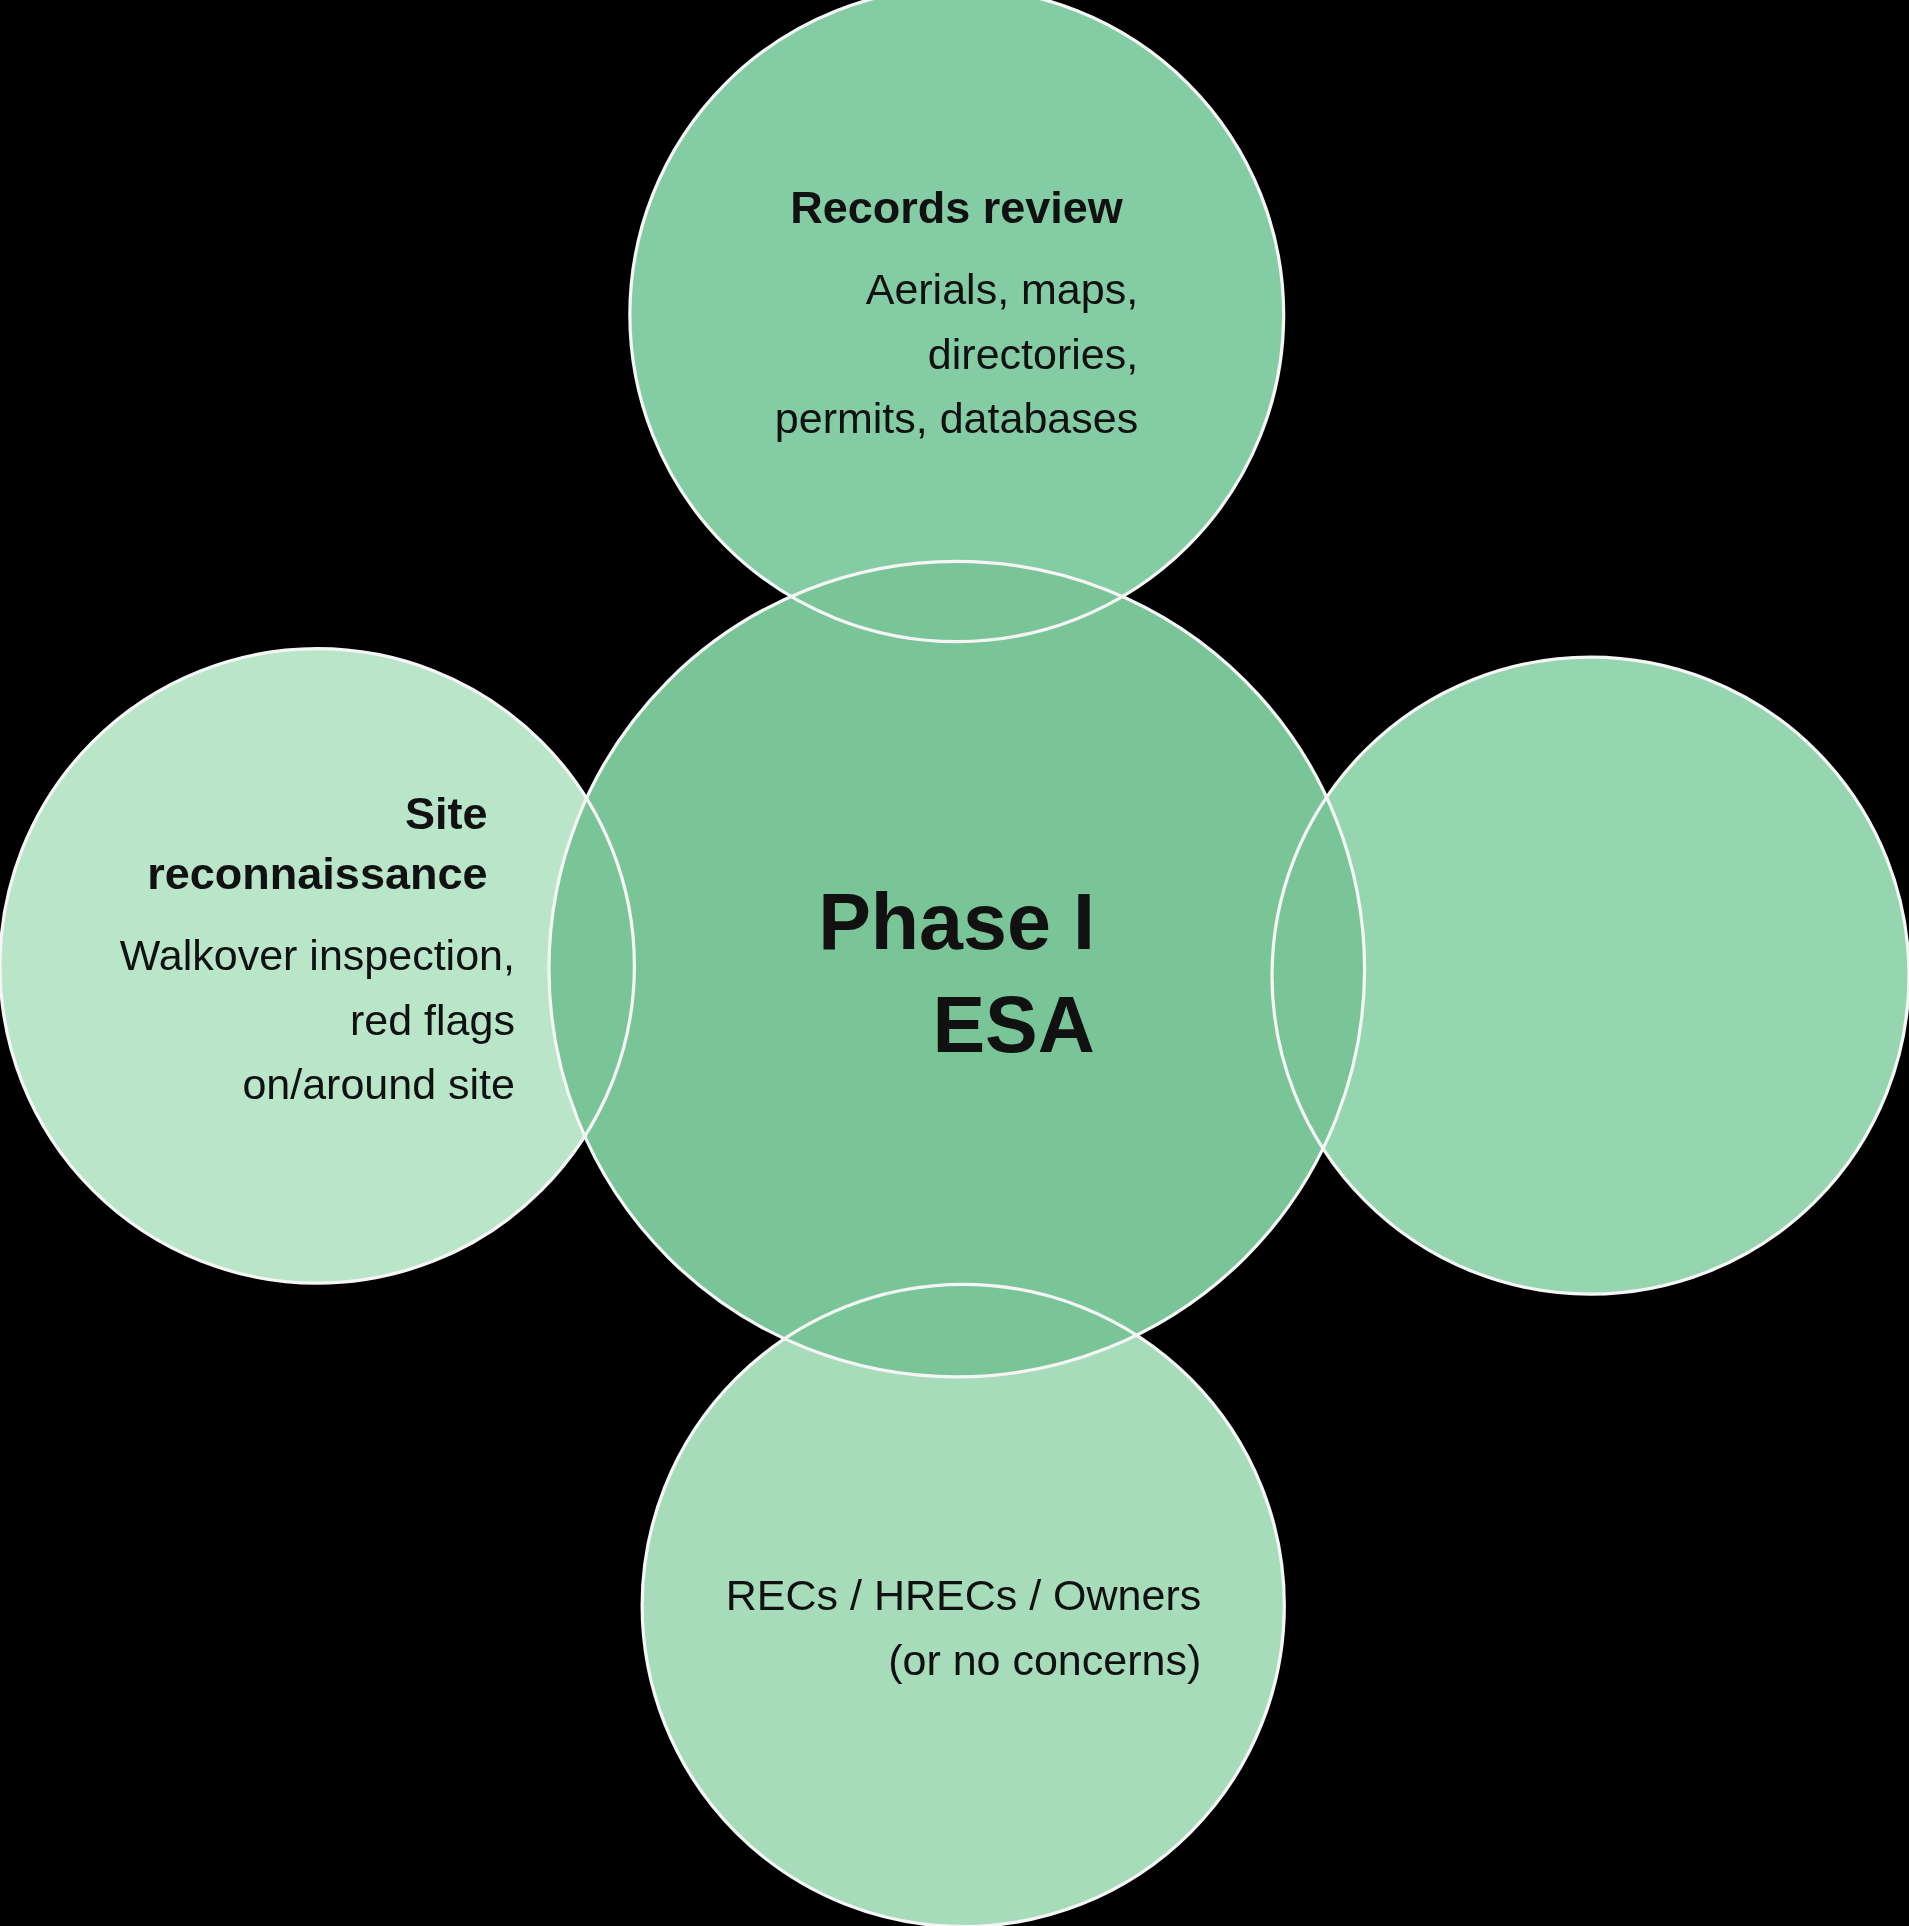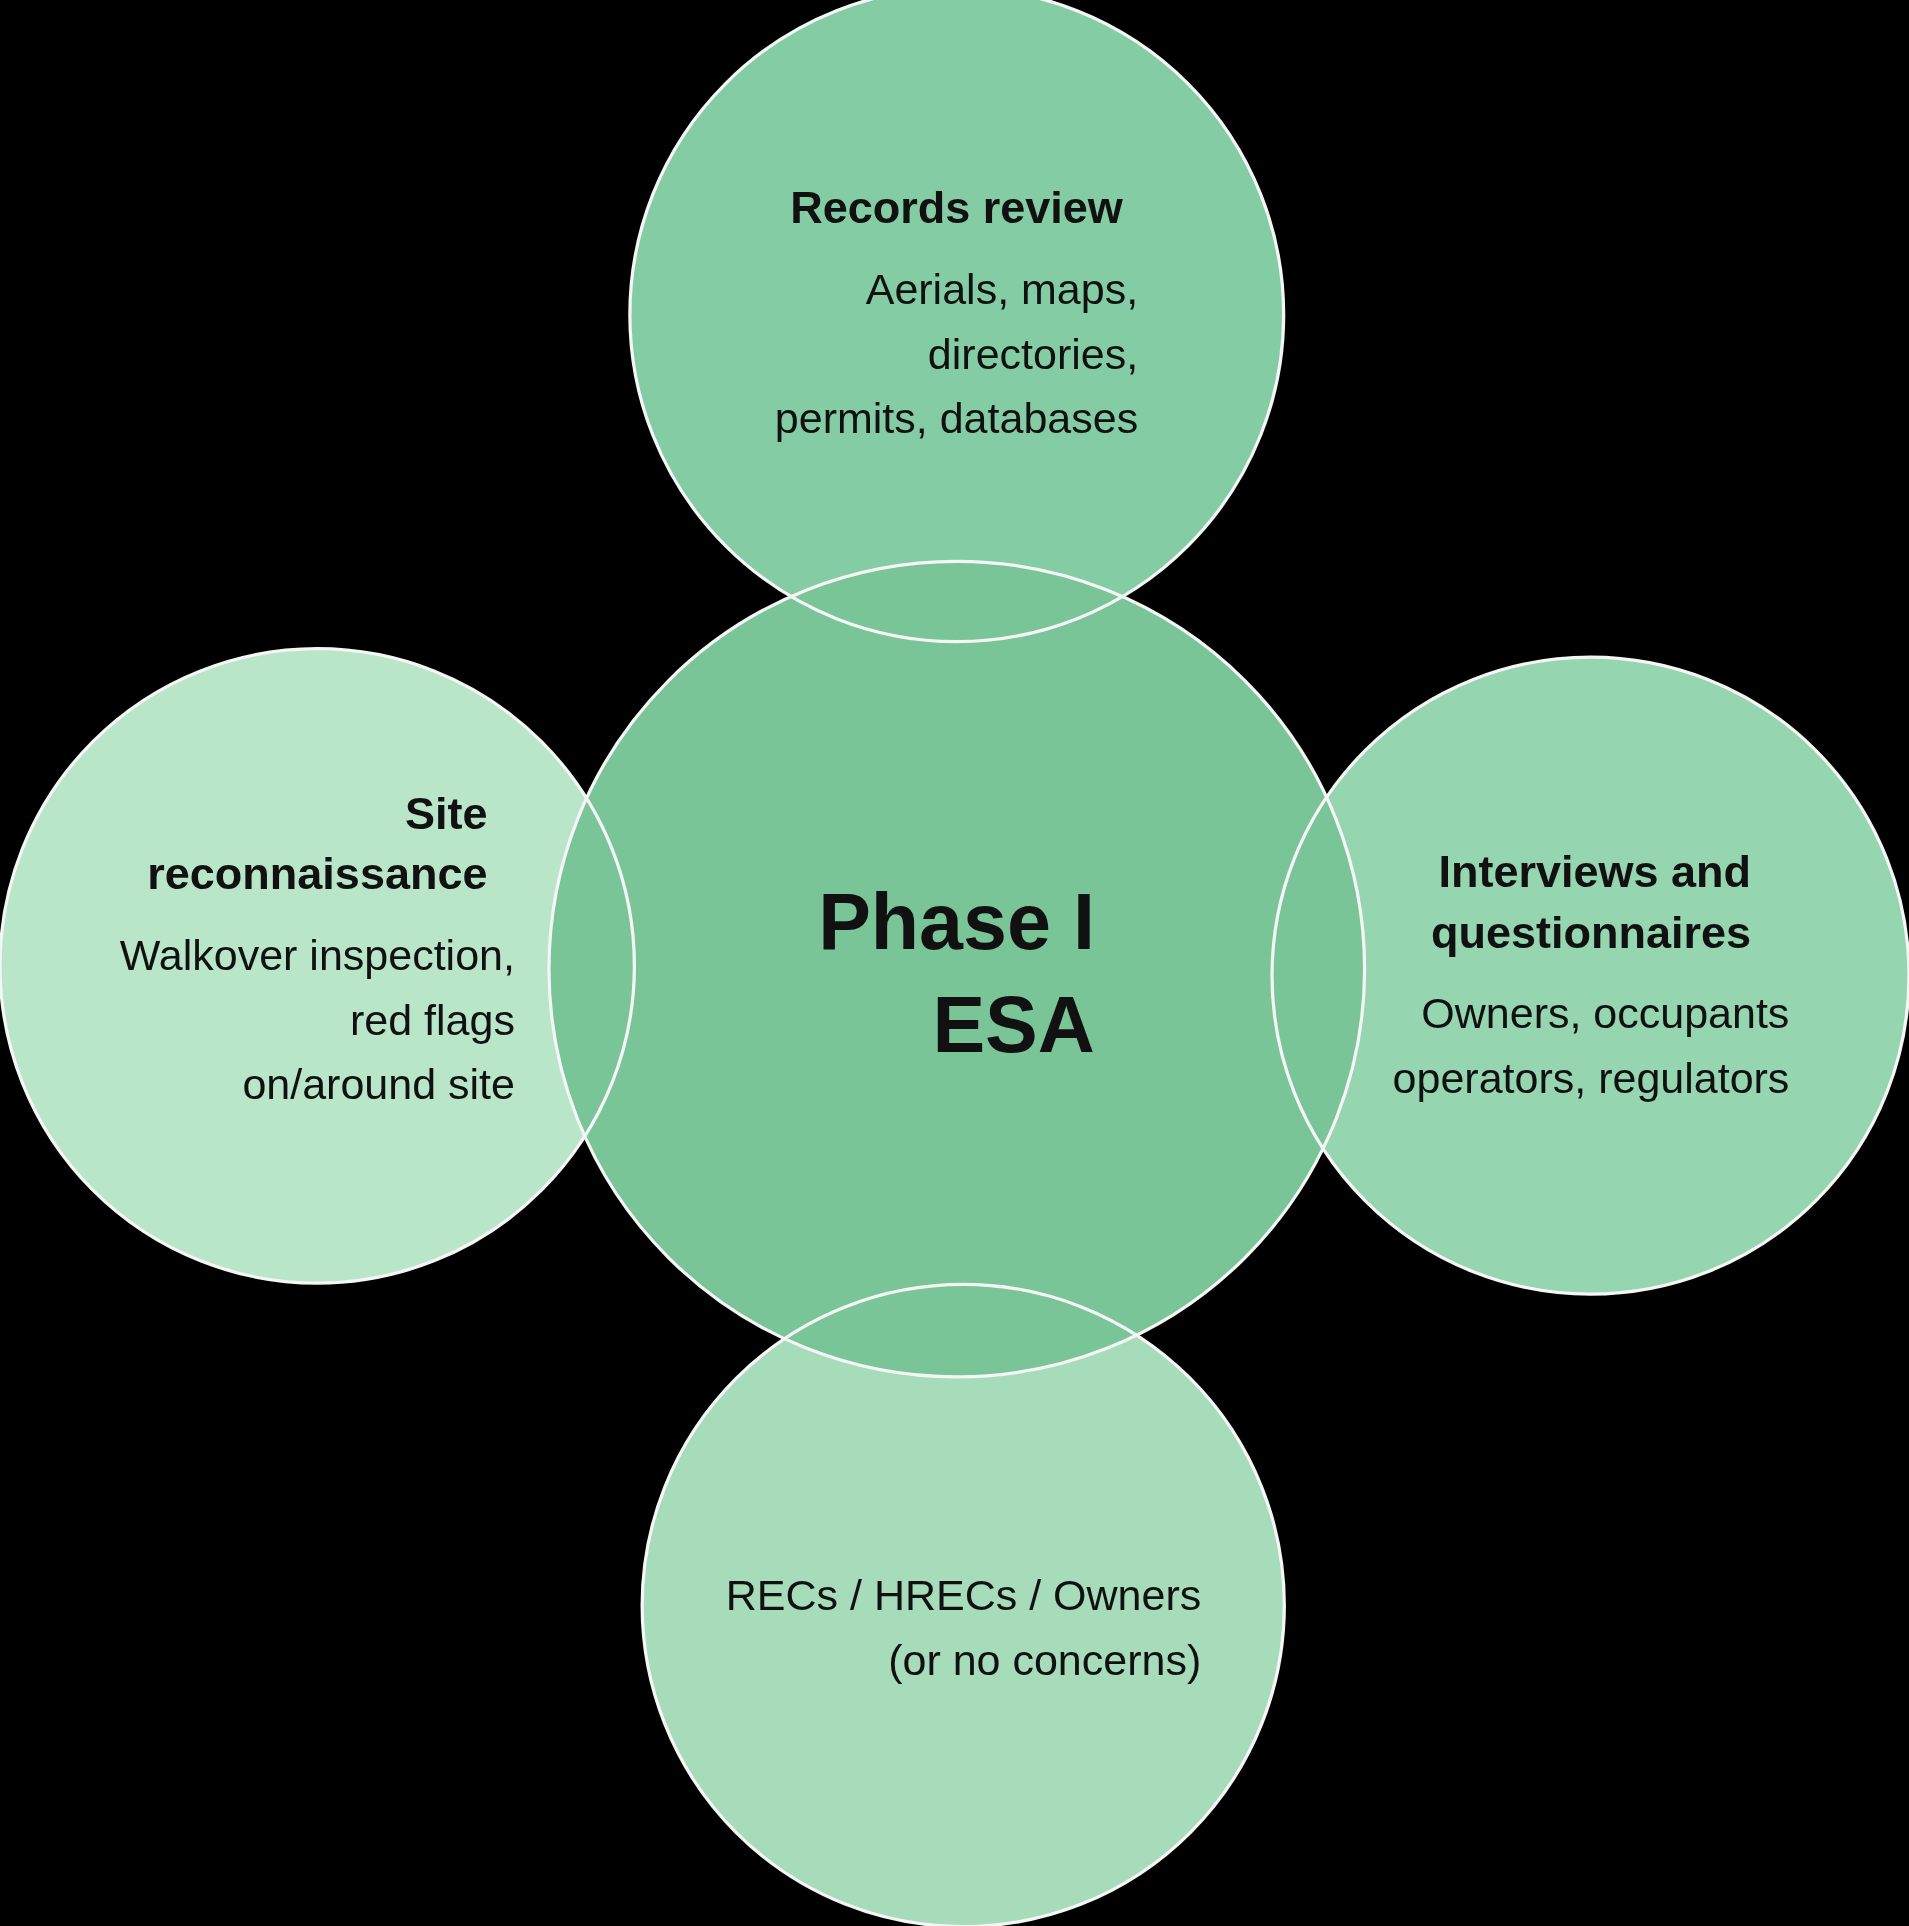--- a/index.html
+++ b/index.html
@@ -91,26 +91,20 @@
     <div class="body">Walkover inspection,
 red flags
 on/around site</div>
   </div>
 
   <div class="label center-label">
     <div class="title">Phase I
 ESA</div>
   </div>
 
-  <div class="label right-label">
-    <div class="title">Interviews and
-questionnaires</div>
-    <div class="body">Owners, occupants
-operators, regulators</div>
-  </div>
 
   <div class="label bottom-label">
     <div class="body">RECs / HRECs / Owners
 (or no concerns)</div>
   </div>
 
 </div>
 
 
 </body></html>

